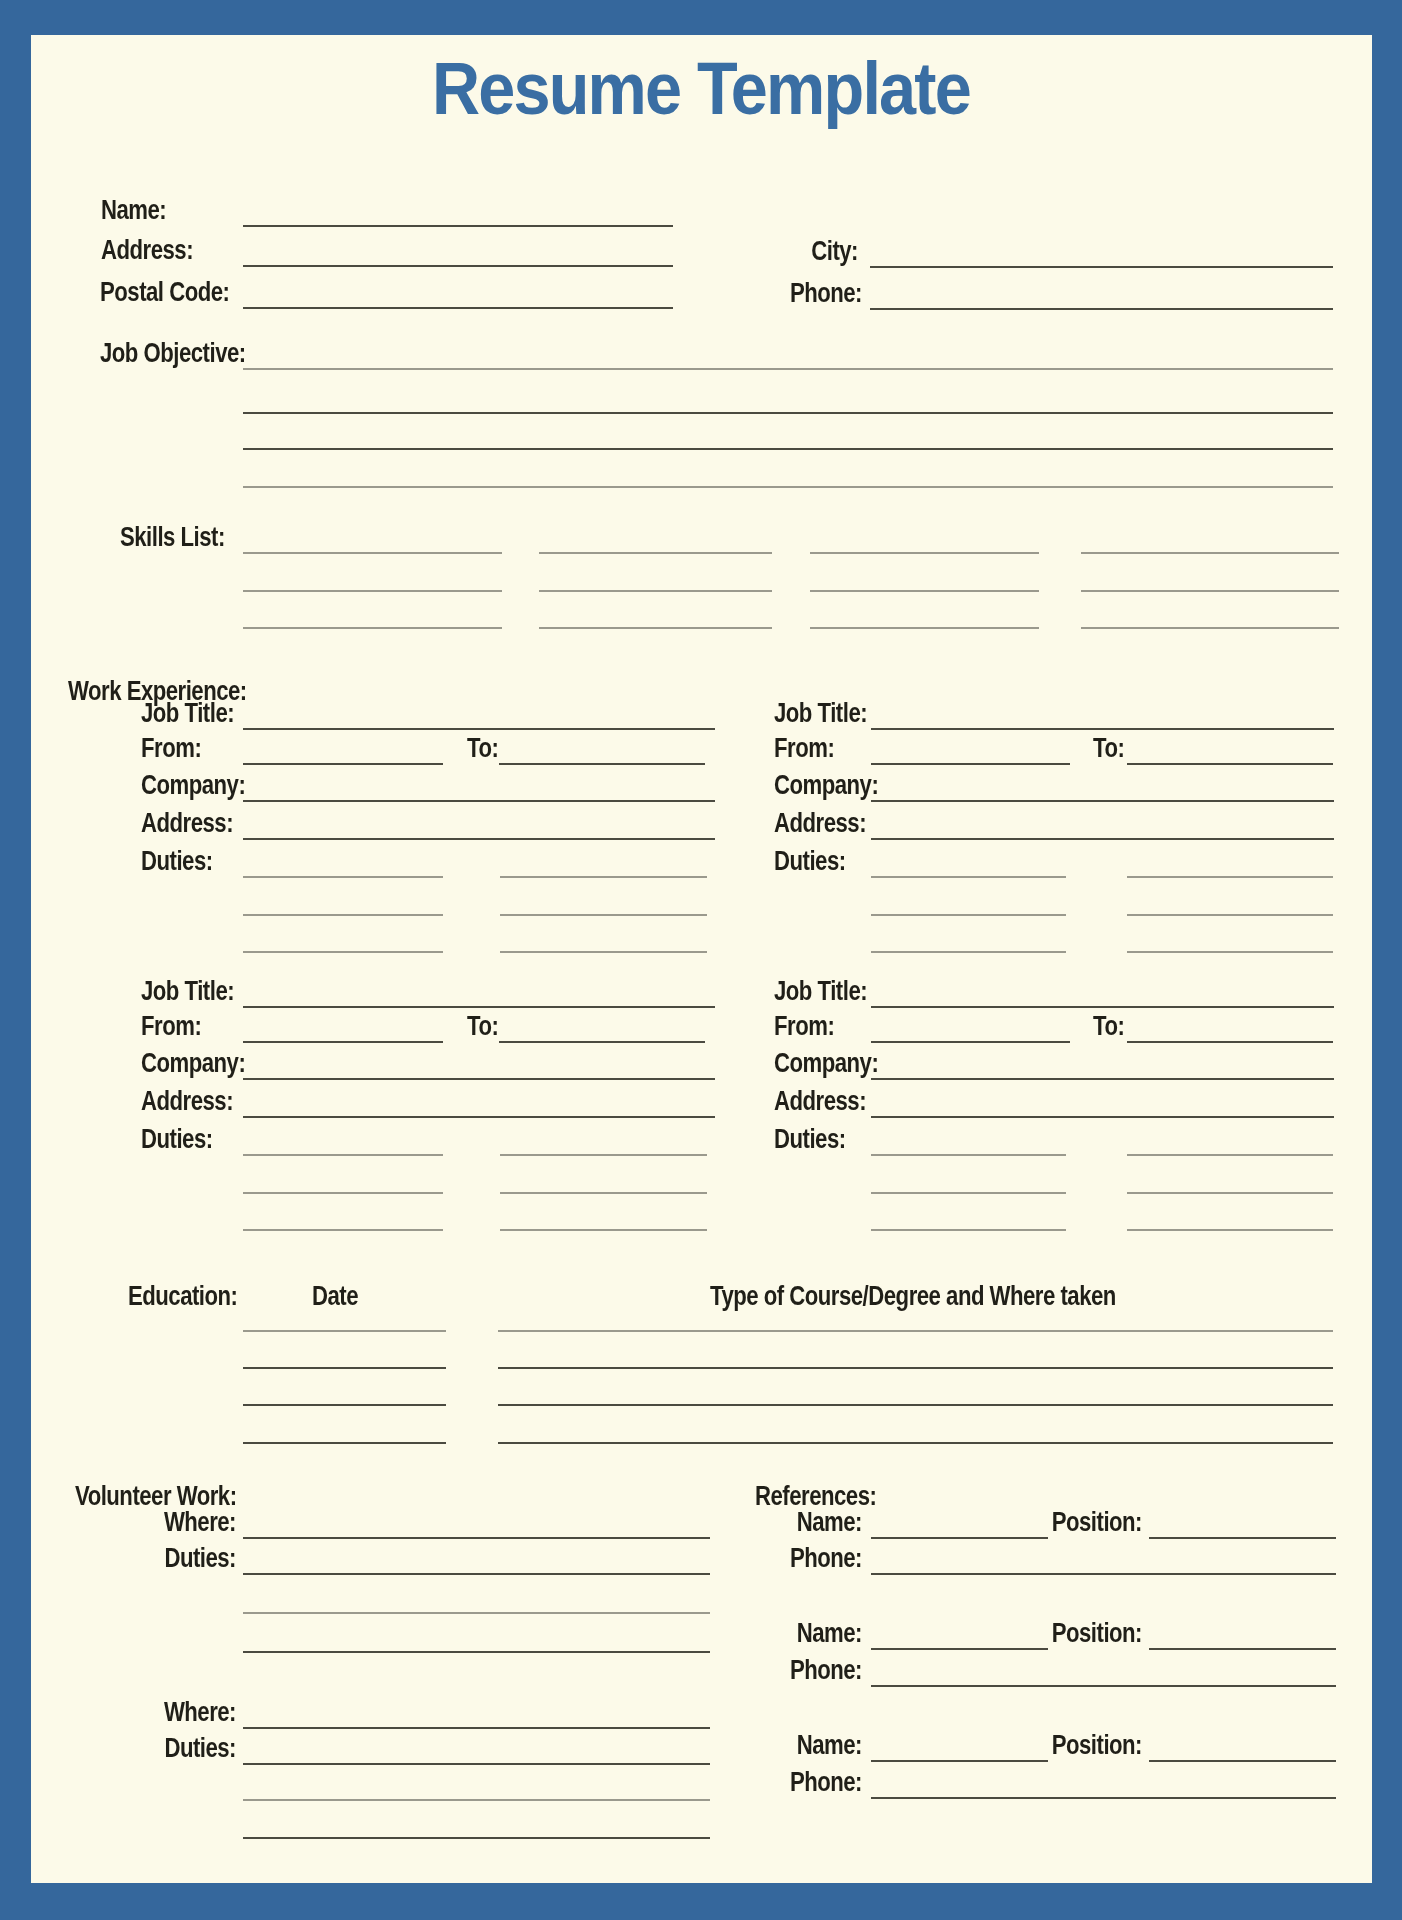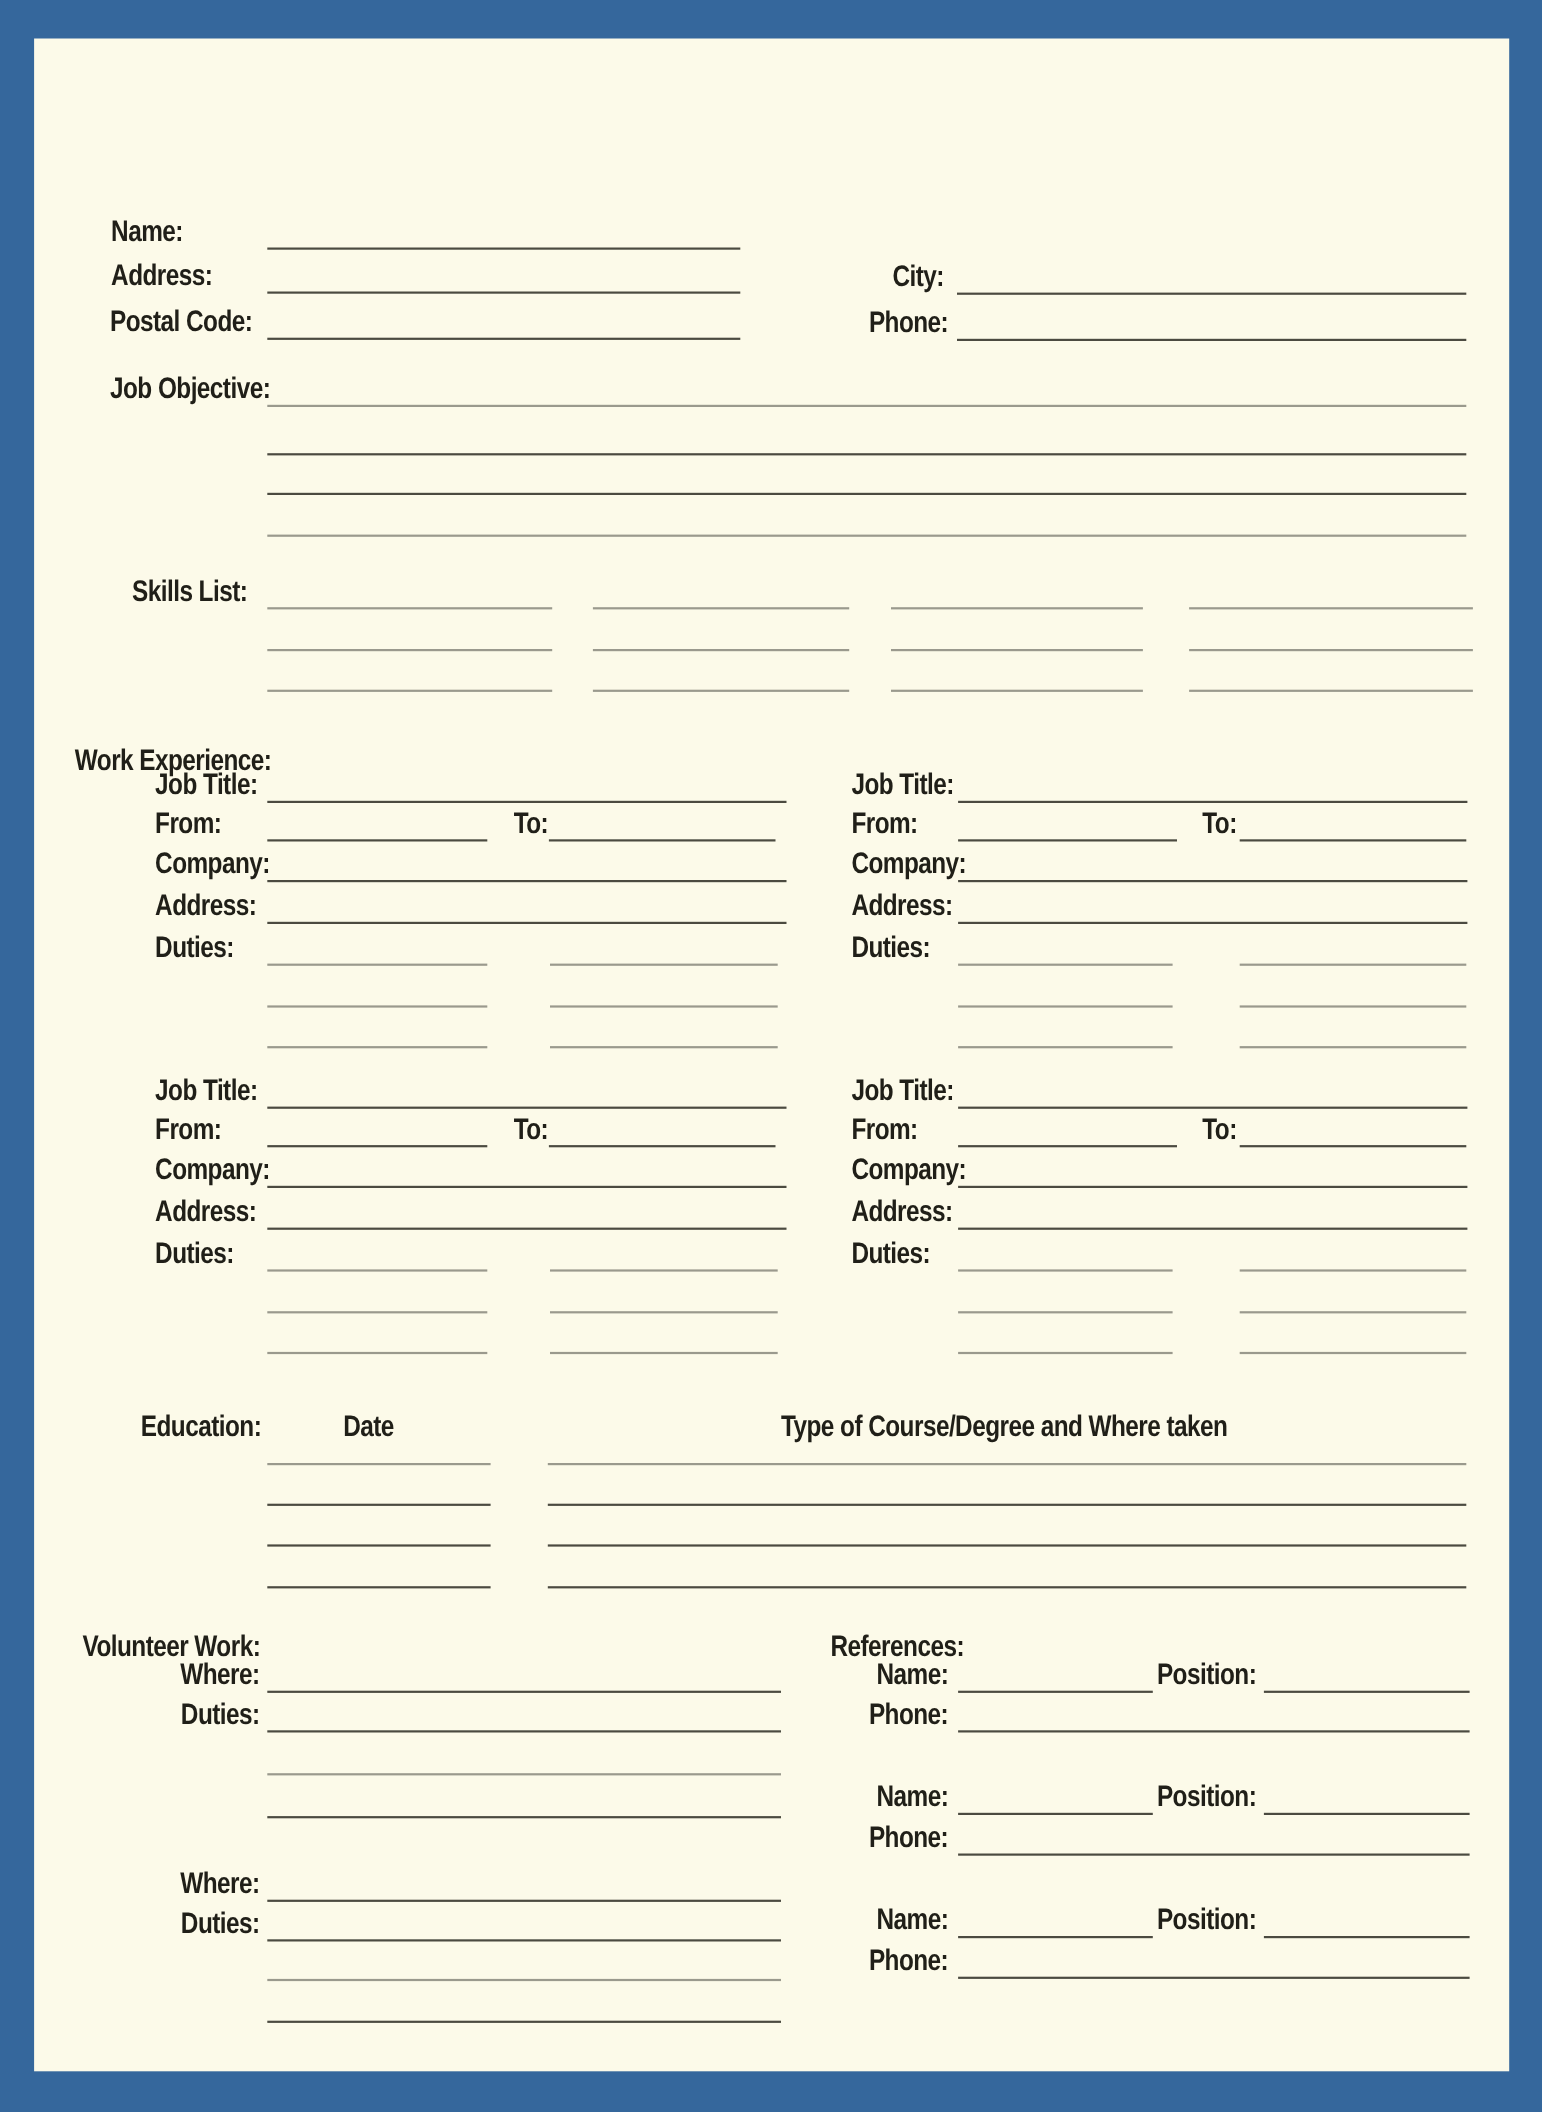--- a/index.html
+++ b/index.html
@@ -14,20 +14,23 @@
   .lbl.r{text-align:right;transform-origin:100% 50%;}
   .ln{position:absolute;height:0;border-top:2px solid #4b4a40;}
   .ln.g{border-top-color:#9a998d;}
 </style>
 </head>
 <body>
 
 <div class="canvas">
   <div class="paper"></div>
 
+  <div class="title-wrap">
+    <span class="title">Resume Template</span>
+  </div>
 
   <div>
     <span class="lbl" style="left:101px;top:197px;">Name:</span>
     <div class="ln" style="left:243px;top:225px;width:430px;"></div>
 
     <span class="lbl" style="left:101px;top:237px;">Address:</span>
     <div class="ln" style="left:243px;top:265px;width:430px;"></div>
 
     <span class="lbl r" style="left:700px;width:158px;top:238px;">City:</span>
     <div class="ln" style="left:870px;top:266px;width:463px;"></div>

